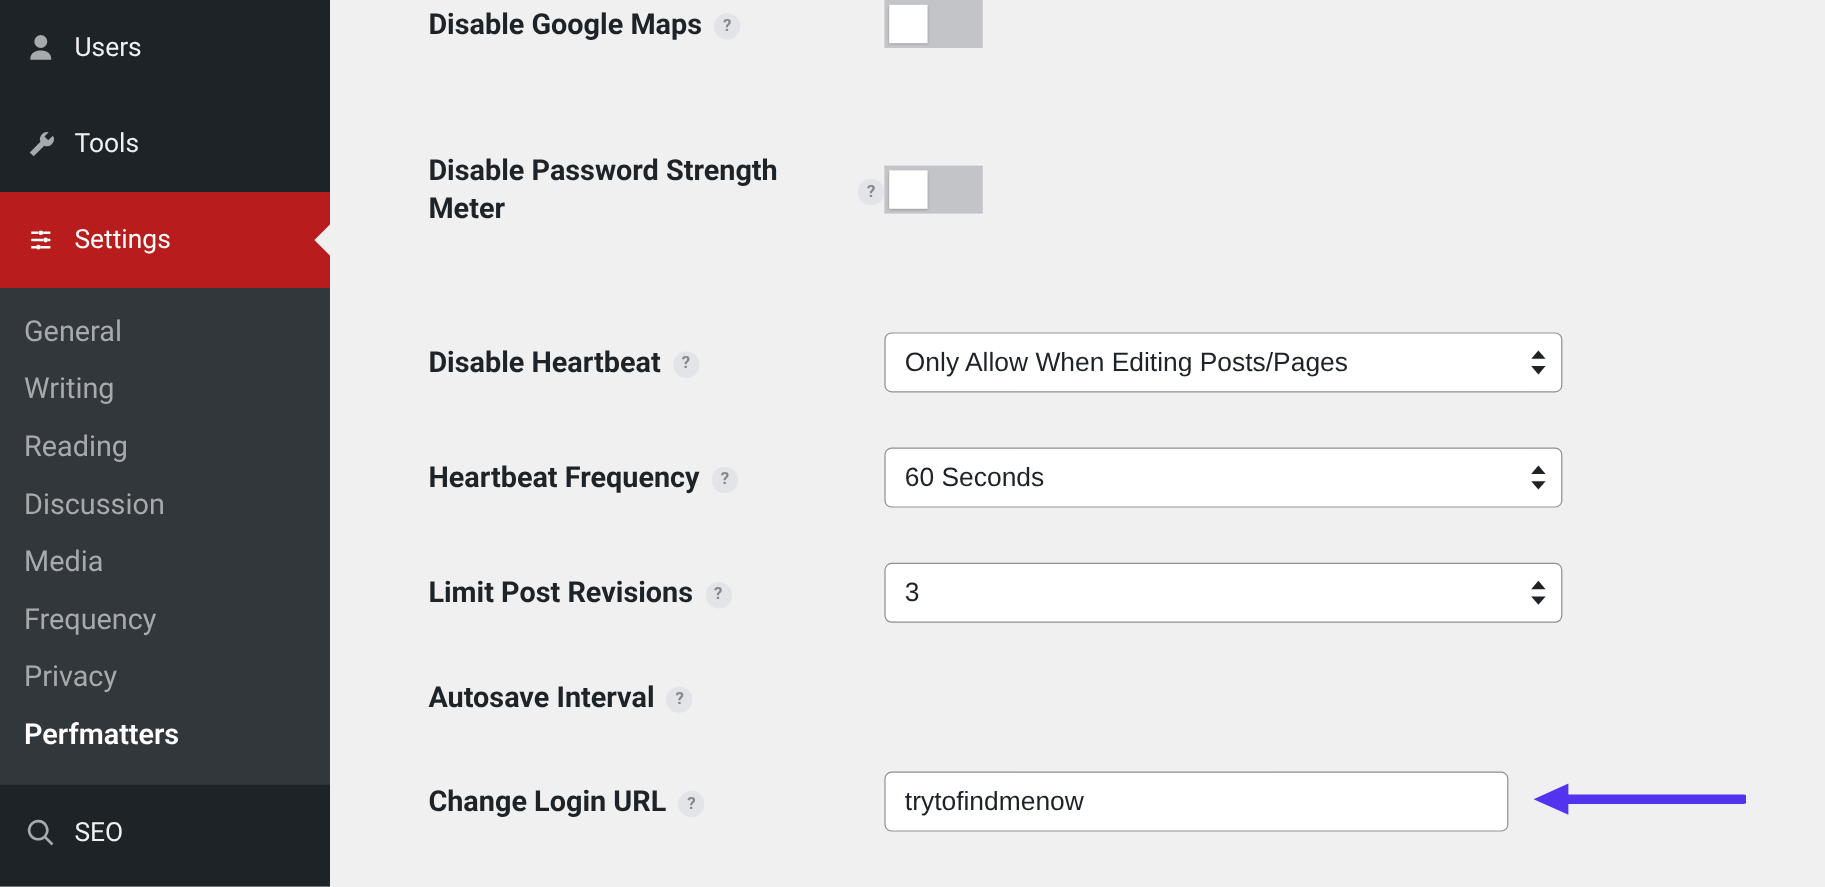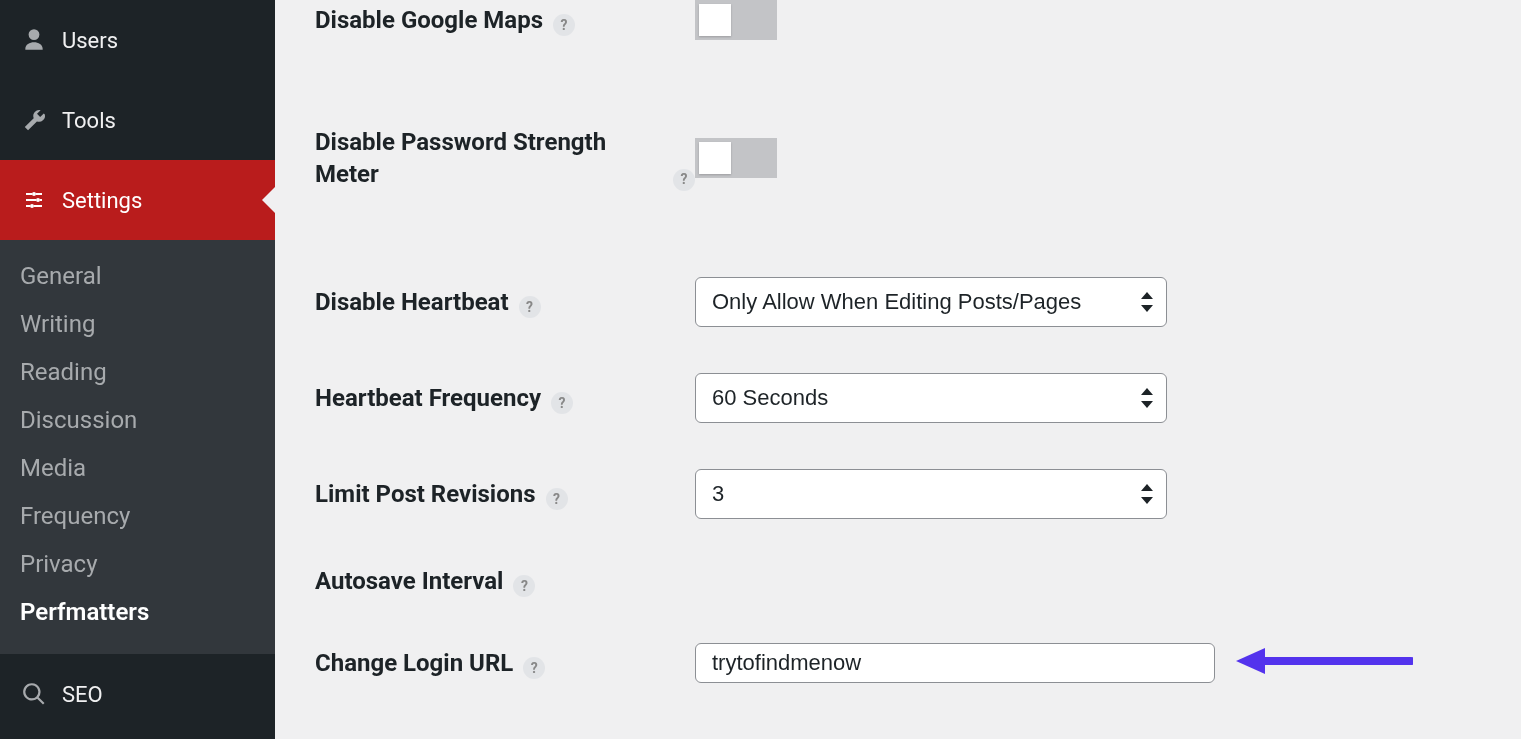--- a/index.html
+++ b/index.html
@@ -85,62 +85,63 @@
     margin-top: 0;
     padding: 8px 0;
   }
   .form-row:first-child { padding-top: 0; }
   .row-label {
     width: 380px;
     font-size: 24px;
     font-weight:700;
     color:#1d2327;
     display:flex;
-    align-items:flex-end;
+    align-items:center;
     gap:10px;
     line-height:1.35;
+    margin-left:42px;
   }
   .row-label .help {
     flex-shrink:0;
     width:22px;height:22px;border-radius:50%;
     background:#e2e4e7;color:#888;display:inline-flex;
     align-items:center;justify-content:center;font-size:14px;font-weight:700;
     margin-top:4px;
   }
   .row-control { flex:1; }
   
   .toggle {
     width:82px;height:40px;background:#c3c4c7;position:relative;cursor:pointer;
   }
   .toggle .knob {
     position:absolute;left:4px;top:4px;width:32px;height:32px;background:#fff;
     box-shadow:0 1px 2px rgba(0,0,0,.2);
   }
   
   .select-wrap {
-    position:relative;width:472px;
+    position:relative;width:565px;
   }
   .select {
     width:100%;height:50px;border:1px solid #8c8f94;border-radius:6px;
     background:#fff;padding:0 44px 0 16px;font-size:22px;color:#1d2327;
     appearance:none;-webkit-appearance:none;outline:none;cursor:pointer;
   }
   .select-arrows{
     position:absolute;right:14px;top:50%;transform:translateY(-50%);
     width:12px;height:20px;pointer-events:none;
   }
   .select-arrows::before,.select-arrows::after{
     content:"";position:absolute;left:0;width:0;height:0;
     border-left:6px solid transparent;border-right:6px solid transparent;
   }
   .select-arrows::before{top:0;border-bottom:7px solid #1d2327;}
   .select-arrows::after{bottom:0;border-top:7px solid #1d2327;}
   
   .text-input{
-    width:520px;height:40px;border:1px solid #8c8f94;border-radius:6px;
+    width:520px;height:50px;border:1px solid #8c8f94;border-radius:6px;
     background:#fff;padding:0 16px;font-size:22px;color:#1d2327;outline:none;
   }
   
   .annotation-arrow{
     display:inline-block;margin-left:18px;vertical-align:middle;
   }
   
   .gap-small{height:30px;}
   .gap-big{height:70px;}
 </style>

